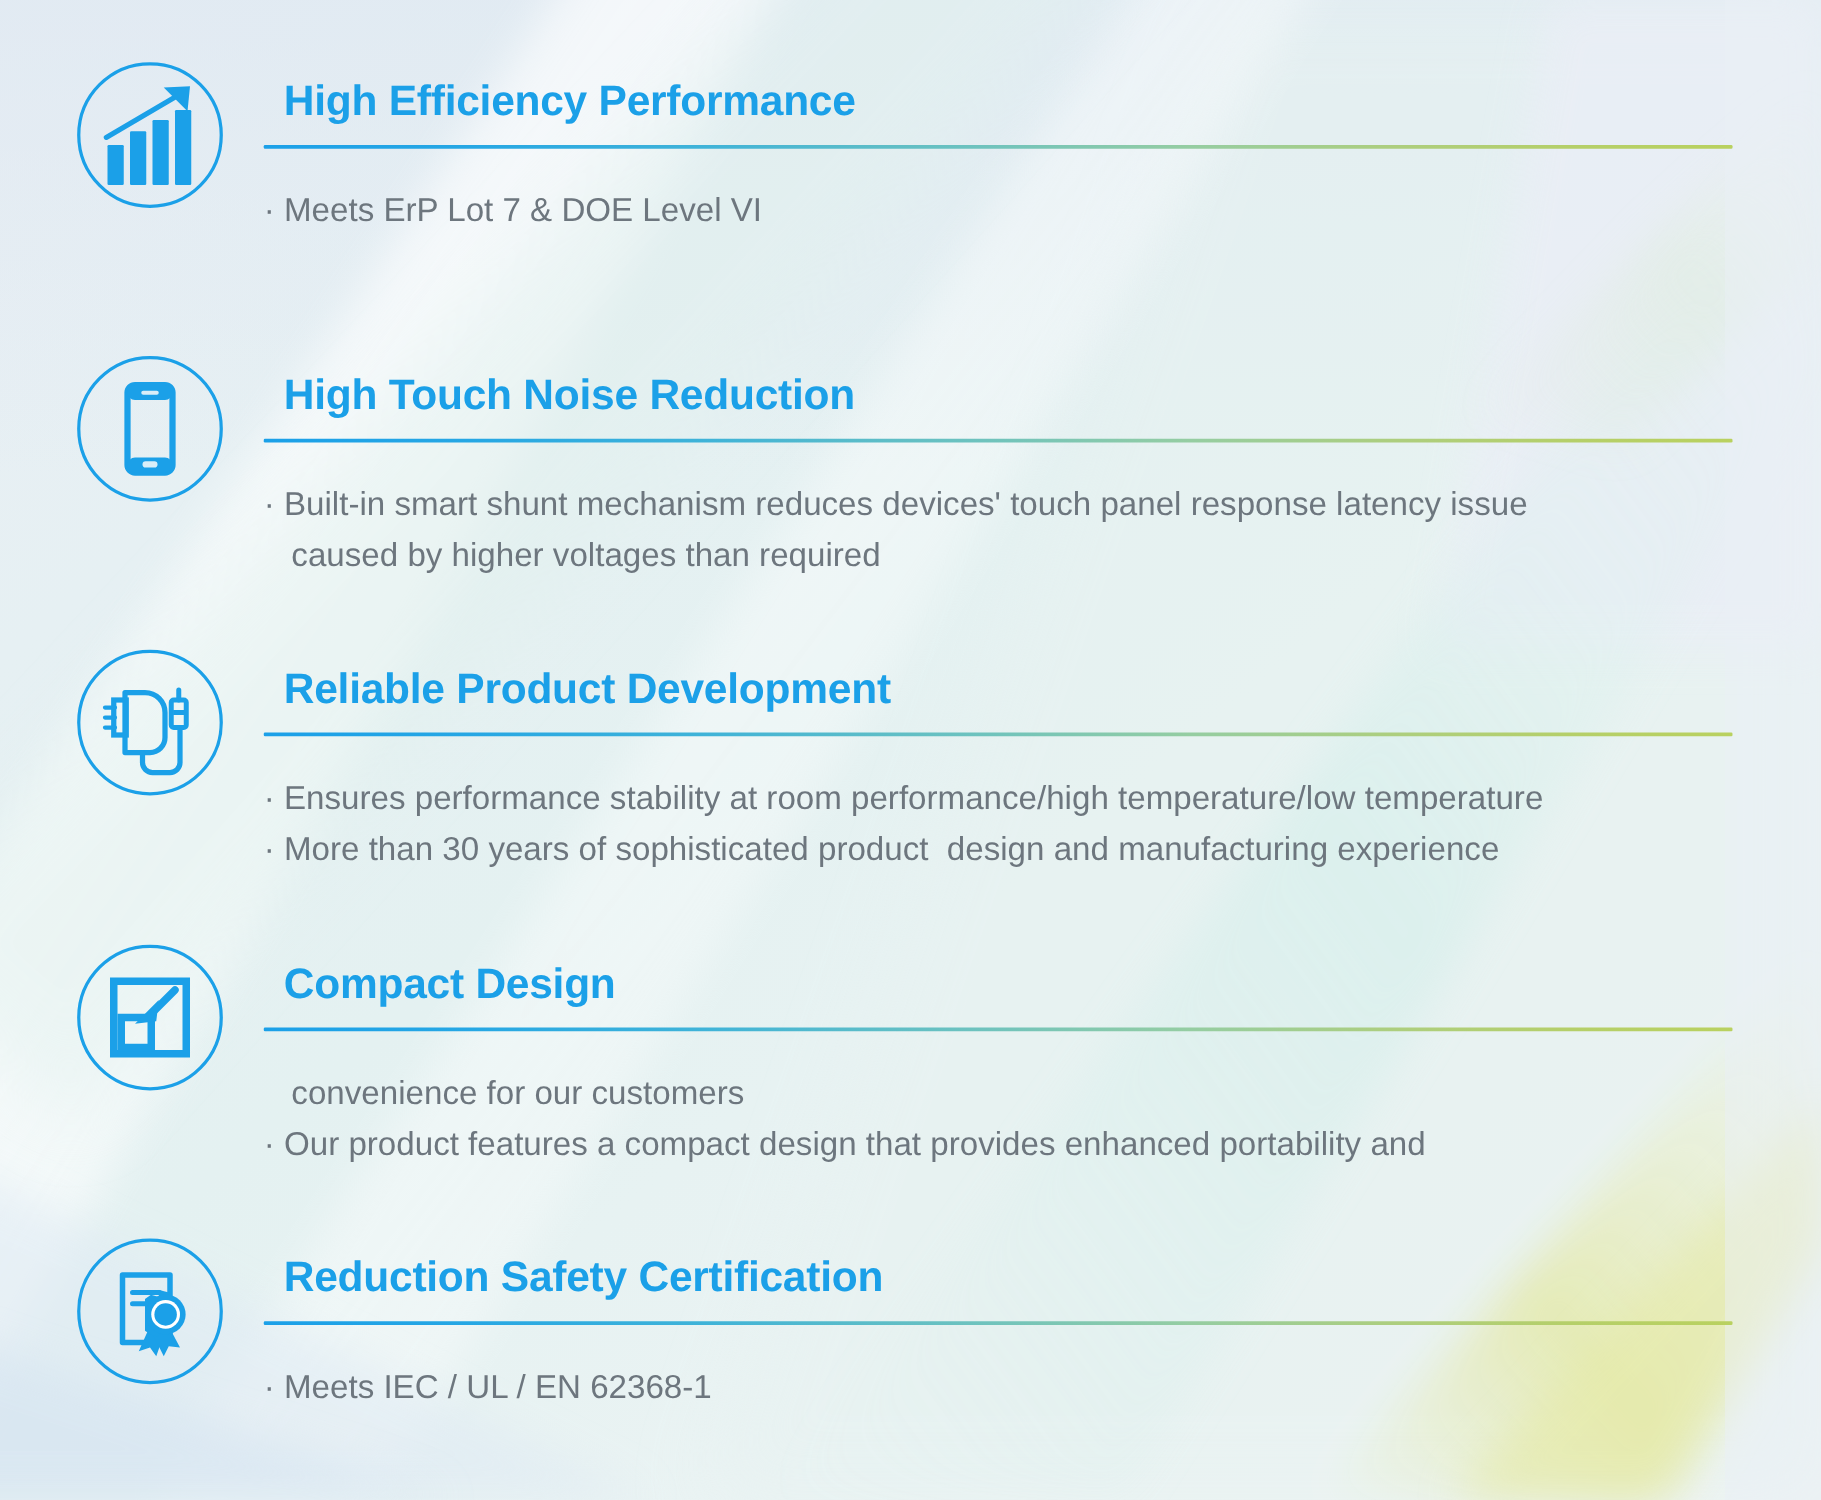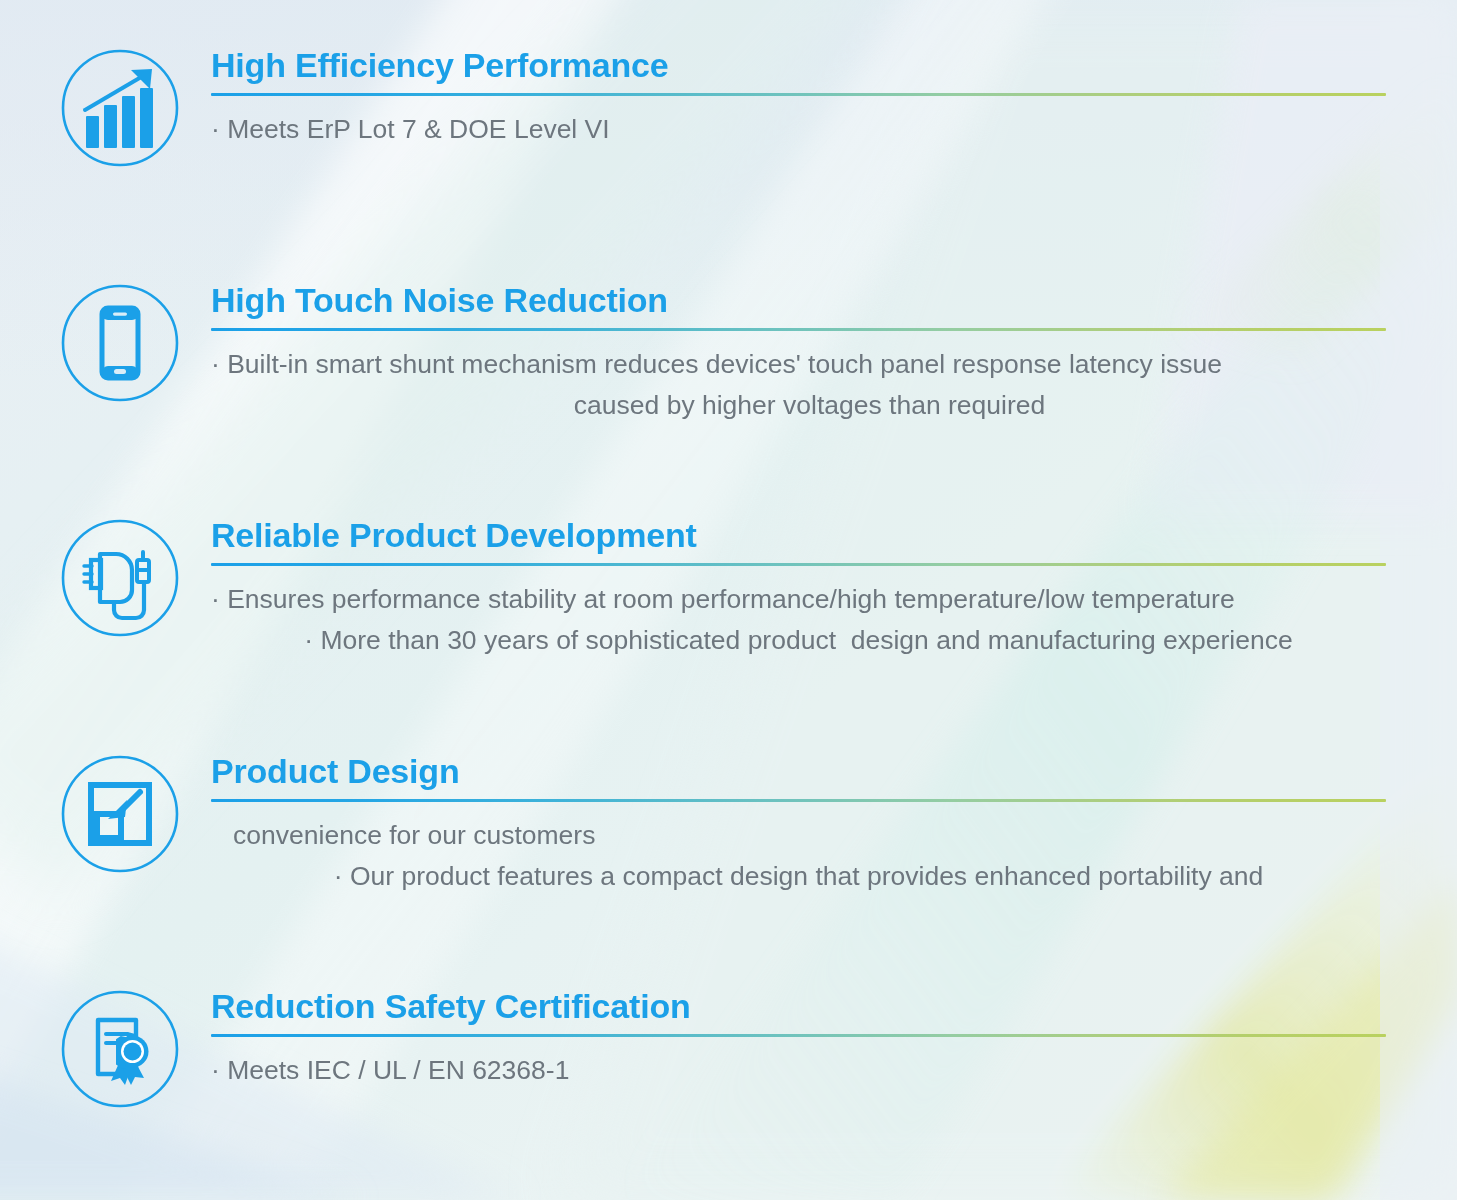--- a/index.html
+++ b/index.html
@@ -55,55 +55,55 @@
     left: 211px;
     width: 1175px;
   }
 
   .feature-title {
     font-size: 34px;
     font-weight: bold;
     color: #1ba0e8;
     letter-spacing: -0.2px;
     line-height: 1.12;
-    margin: 0;
+    margin: 16px;
     white-space: nowrap;
   }
 
   .feature-rule {
     height: 3px;
     width: 1175px;
     margin: 9px 0 0 0;
     background: linear-gradient(to right,
         #1ba0e8 0%,
         #26a7e4 14%,
         #3fb3d8 30%,
         #6cc2bf 48%,
         #95cda2 63%,
         #adce7e 77%,
         #b5cf69 89%,
         #b9d15f 100%);
     border-radius: 1px;
   }
 
   .feature-lines {
-    margin: 14px 0 0 0;
+    margin: 30px 0 0 0;
     padding: 0;
     list-style: none;
   }
 
   .feature-line {
     font-size: 26.5px;
     color: #6d767e;
     line-height: 1.45;
     white-space: pre-wrap;
     text-indent: -16px;
     padding-left: 16px;
   }
-  .feature-line + .feature-line { margin-top: 2px; text-align: center; }
+  .feature-line + .feature-line { margin-top: 2px; }
 </style>
 </head>
 <body>
 
 <svg id="bg-canvas" viewBox="0 0 1457 1200" preserveAspectRatio="none" aria-hidden="true">
   <defs>
     <linearGradient id="bgBase" x1="0" y1="0" x2="1" y2="1">
       <stop offset="0%" stop-color="#e9eef4"></stop>
       <stop offset="22%" stop-color="#e6f0f3"></stop>
       <stop offset="45%" stop-color="#e4f1f1"></stop>
@@ -243,21 +243,21 @@
     <div class="icon-badge">
       <svg viewBox="0 0 124 124" width="124" height="124">
         <circle cx="62" cy="62" r="57" fill="none" stroke="#1ba0e8" stroke-width="2.6"></circle>
         <rect x="33" y="33" width="58" height="58" fill="none" stroke="#1ba0e8" stroke-width="6"></rect>
         <rect x="39" y="62" width="24" height="24" fill="none" stroke="#1ba0e8" stroke-width="6"></rect>
         <path d="M82 40 L63 59" stroke="#1ba0e8" stroke-width="6" stroke-linecap="round" fill="none"></path>
         <path d="M58 64 L60 47 L77 45 Z" fill="#1ba0e8" transform="rotate(180 63.5 56)"></path>
       </svg>
     </div>
     <div class="feature-body">
-      <h2 class="feature-title">Product Design</h2>
+      <h2 class="feature-title">Compact Design</h2>
       <div class="feature-rule"></div>
       <ul class="feature-lines">
         <li class="feature-line">   convenience for our customers</li>
         <li class="feature-line">· Our product features a compact design that provides enhanced portability and</li>
       </ul>
     </div>
   </li>
 
   <li class="feature-row" style="top:987px;">
     <div class="icon-badge">

